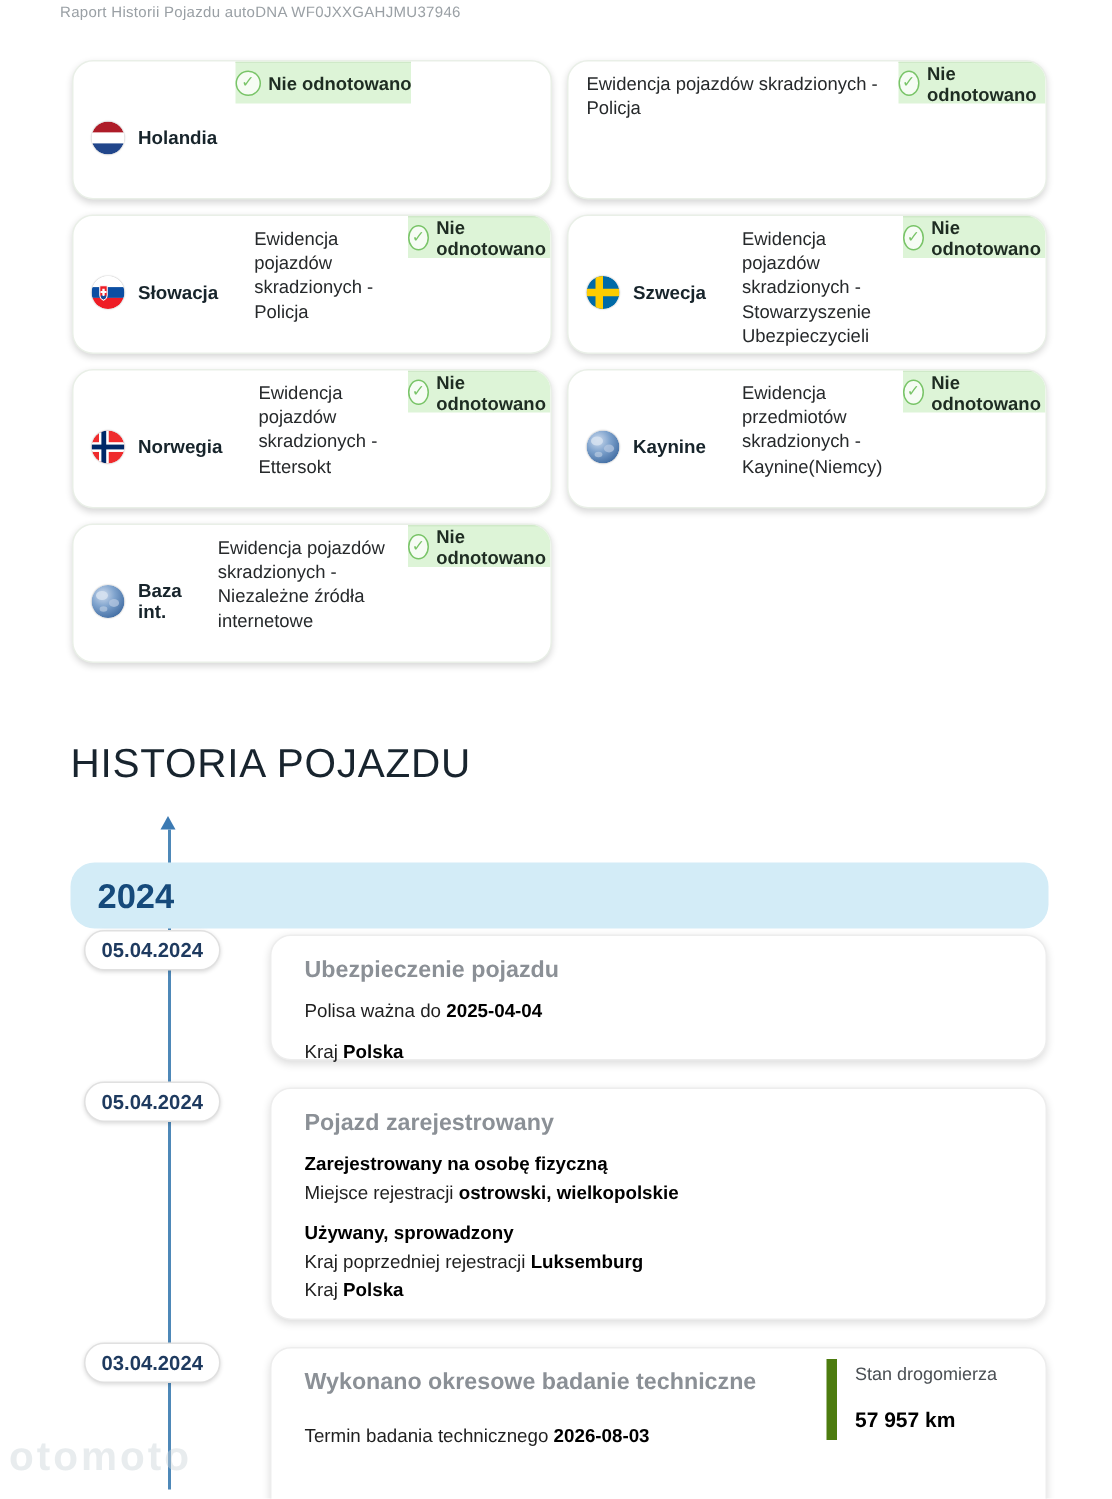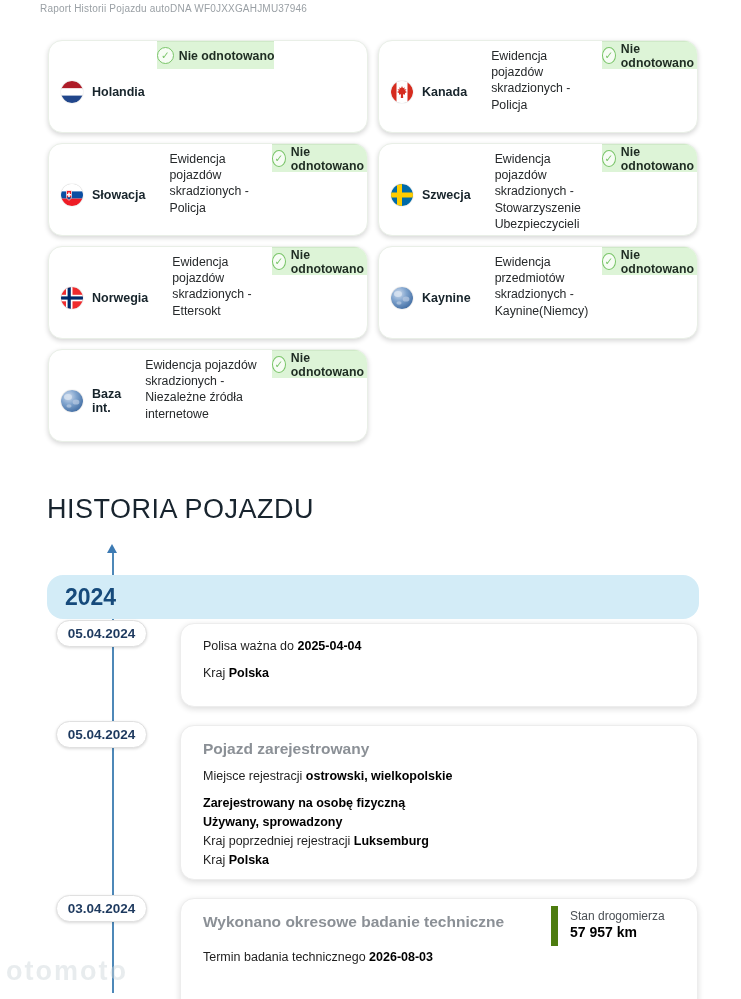--- a/index.html
+++ b/index.html
@@ -54,21 +54,21 @@
   .event-title { font-size:15.5px; font-weight:bold; color:#8b9096; margin-bottom:10px; }
   .event-3 .event-title { margin-bottom:18px; }
   .ev-row { font-size:12.5px; color:#1f1f1f; line-height:17px; }
   .ev-row b { color:#000; }
   .mb2 { margin-bottom:2px; } .mb10 { margin-bottom:10px; } .mb4 { margin-bottom:4px; }
   .bold-row { font-weight:bold; color:#000; }
 
   .odometer-box { position:absolute; right:16px; top:7px; width:130px;
     border-left:7px solid #4d7c0f; padding:3px 0 6px 12px; }
   .odometer-label { font-size:12px; color:#4a4f54; }
-  .odometer-value { font-size:14px; font-weight:bold; color:#000; margin-top:1px; }
+  .odometer-value { font-size:14px; font-weight:bold; color:#000; margin-top:15px; }
 
   .watermark { position:absolute; left:6px; top:956px; font-size:27px; font-weight:bold;
     color:rgba(205,212,218,.45); letter-spacing:2px; z-index:3; }
 </style>
 </head>
 <body>
 
 <div class="report-header">Raport Historii Pojazdu autoDNA WF0JXXGAHJMU37946</div>
 
 <svg width="0" height="0" style="position:absolute">
@@ -99,33 +99,20 @@
       </span>
       <span class="country">Holandia</span>
     </div>
     <div class="card-status">
       <span class="check-circle">✓</span>
       <span class="status-text">Nie odnotowano</span>
     </div>
   </div>
 
   <div class="check-card">
-    <div class="card-head">
-      <span class="flag">
-        <svg width="22" height="22" viewBox="0 0 22 22">
-            <g clip-path="url(#cc)">
-          <rect width="22" height="22" fill="#fff"></rect>
-              <rect width="5.5" height="22" fill="#D52B1E"></rect>
-              <rect x="16.5" width="5.5" height="22" fill="#D52B1E"></rect>
-          <path fill="#D52B1E" d="M11 5l1 2.2 1.7-.9-.4 2.2 2.2-.3-1.4 1.8 1.9 1-1.9.9-.3 1.9-1.8-.5.2 3.7h-2.4l.2-3.7-1.8.5-.3-1.9-1.9-.9 1.9-1-1.4-1.8 2.2.3-.4-2.2 1.7.9z"></path>
-            </g>
-          </svg>
-      </span>
-      <span class="country">Kanada</span>
-    </div>
     <div class="card-desc">Ewidencja pojazdów skradzionych - Policja</div>
     <div class="card-status">
       <span class="check-circle">✓</span>
       <span class="status-text">Nie odnotowano</span>
     </div>
   </div>
 
   <div class="check-card">
     <div class="card-head">
       <span class="flag">
@@ -238,29 +225,30 @@
 
 <div class="timeline-arrow"></div>
 <div class="timeline-line"></div>
 
 <div class="year-bar">
   <span class="year-label">2024</span>
 </div>
 
 <div class="date-pill pill-1">05.04.2024</div>
 <div class="event-card event-1">
+  <div class="event-title">Ubezpieczenie pojazdu</div>
   <div class="ev-row mb10"><span>Polisa ważna do </span><b>2025-04-04</b></div>
   <div class="ev-row"><span>Kraj </span><b>Polska</b></div>
 </div>
 
 <div class="date-pill pill-2">05.04.2024</div>
 <div class="event-card event-2">
   <div class="event-title">Pojazd zarejestrowany</div>
+  <div class="ev-row bold-row mb2">Zarejestrowany na osobę fizyczną</div>
   <div class="ev-row mb10"><span>Miejsce rejestracji </span><b>ostrowski, wielkopolskie</b></div>
-  <div class="ev-row bold-row mb2">Zarejestrowany na osobę fizyczną</div>
   <div class="ev-row bold-row mb2">Używany, sprowadzony</div>
   <div class="ev-row mb2"><span>Kraj poprzedniej rejestracji </span><b>Luksemburg</b></div>
   <div class="ev-row"><span>Kraj </span><b>Polska</b></div>
 </div>
 
 <div class="date-pill pill-3">03.04.2024</div>
 <div class="event-card event-3">
   <div class="event-title">Wykonano okresowe badanie techniczne</div>
   <div class="ev-row"><span>Termin badania technicznego </span><b>2026-08-03</b></div>
   <div class="odometer-box">

